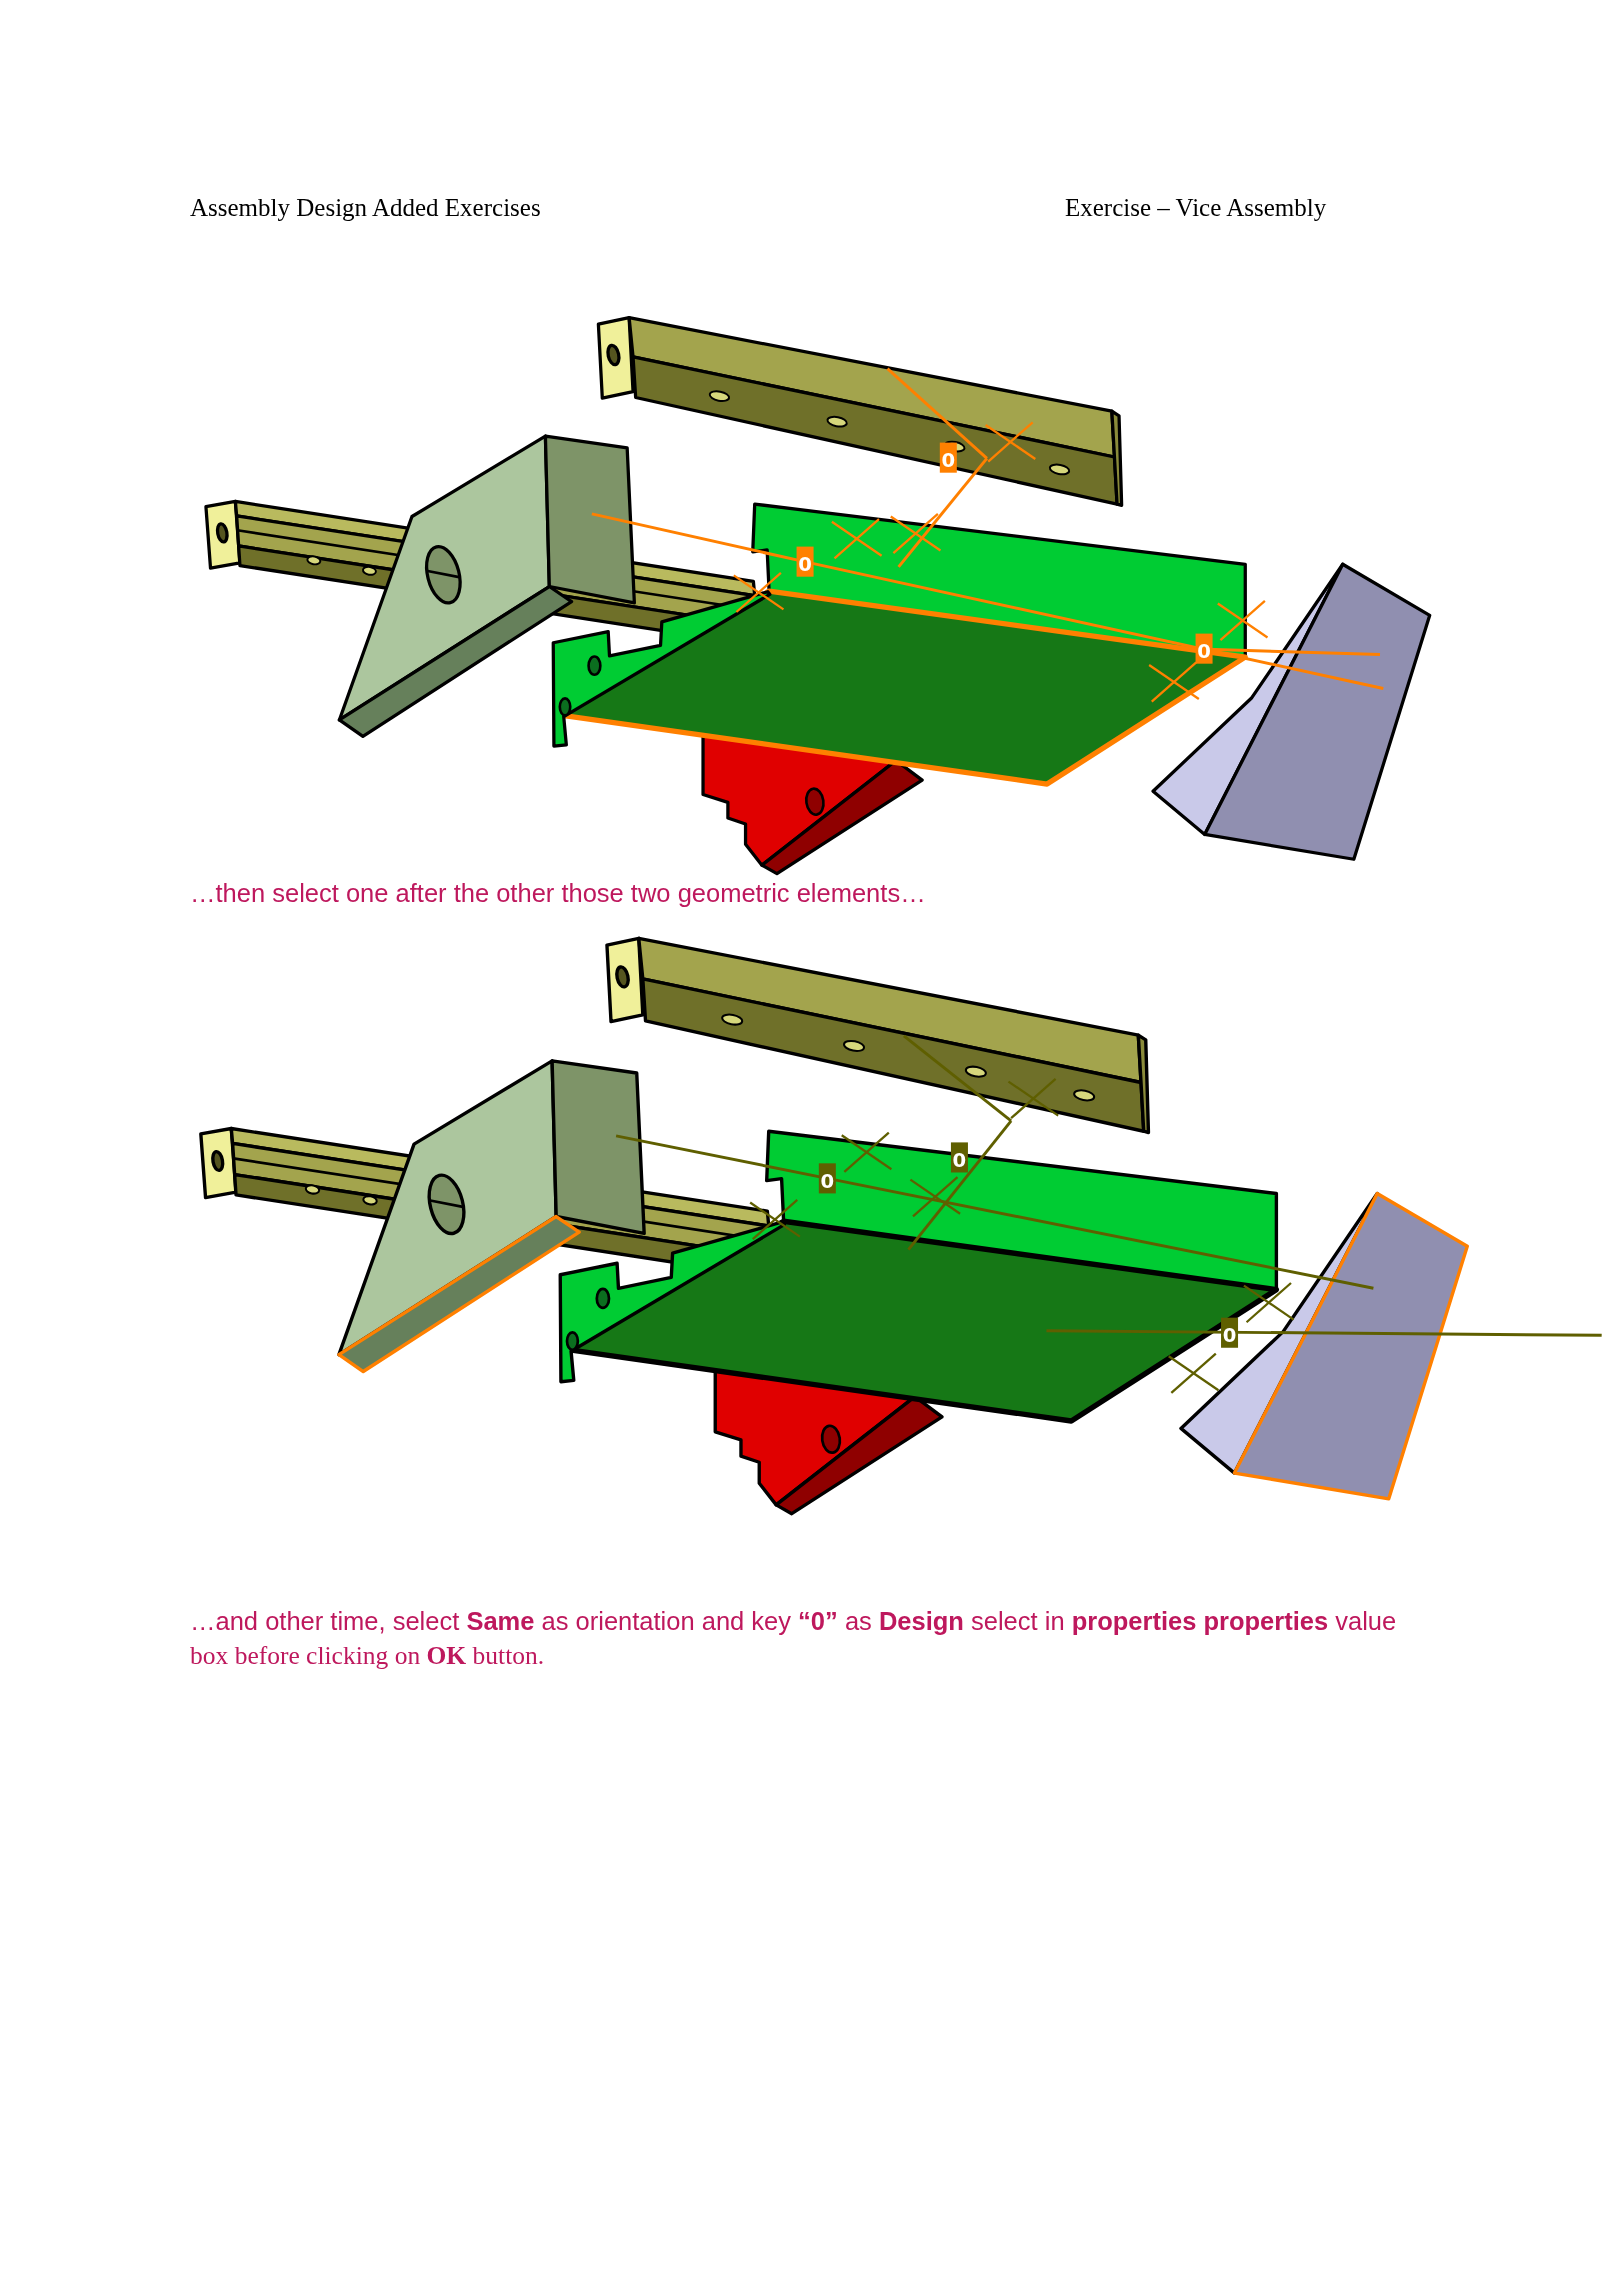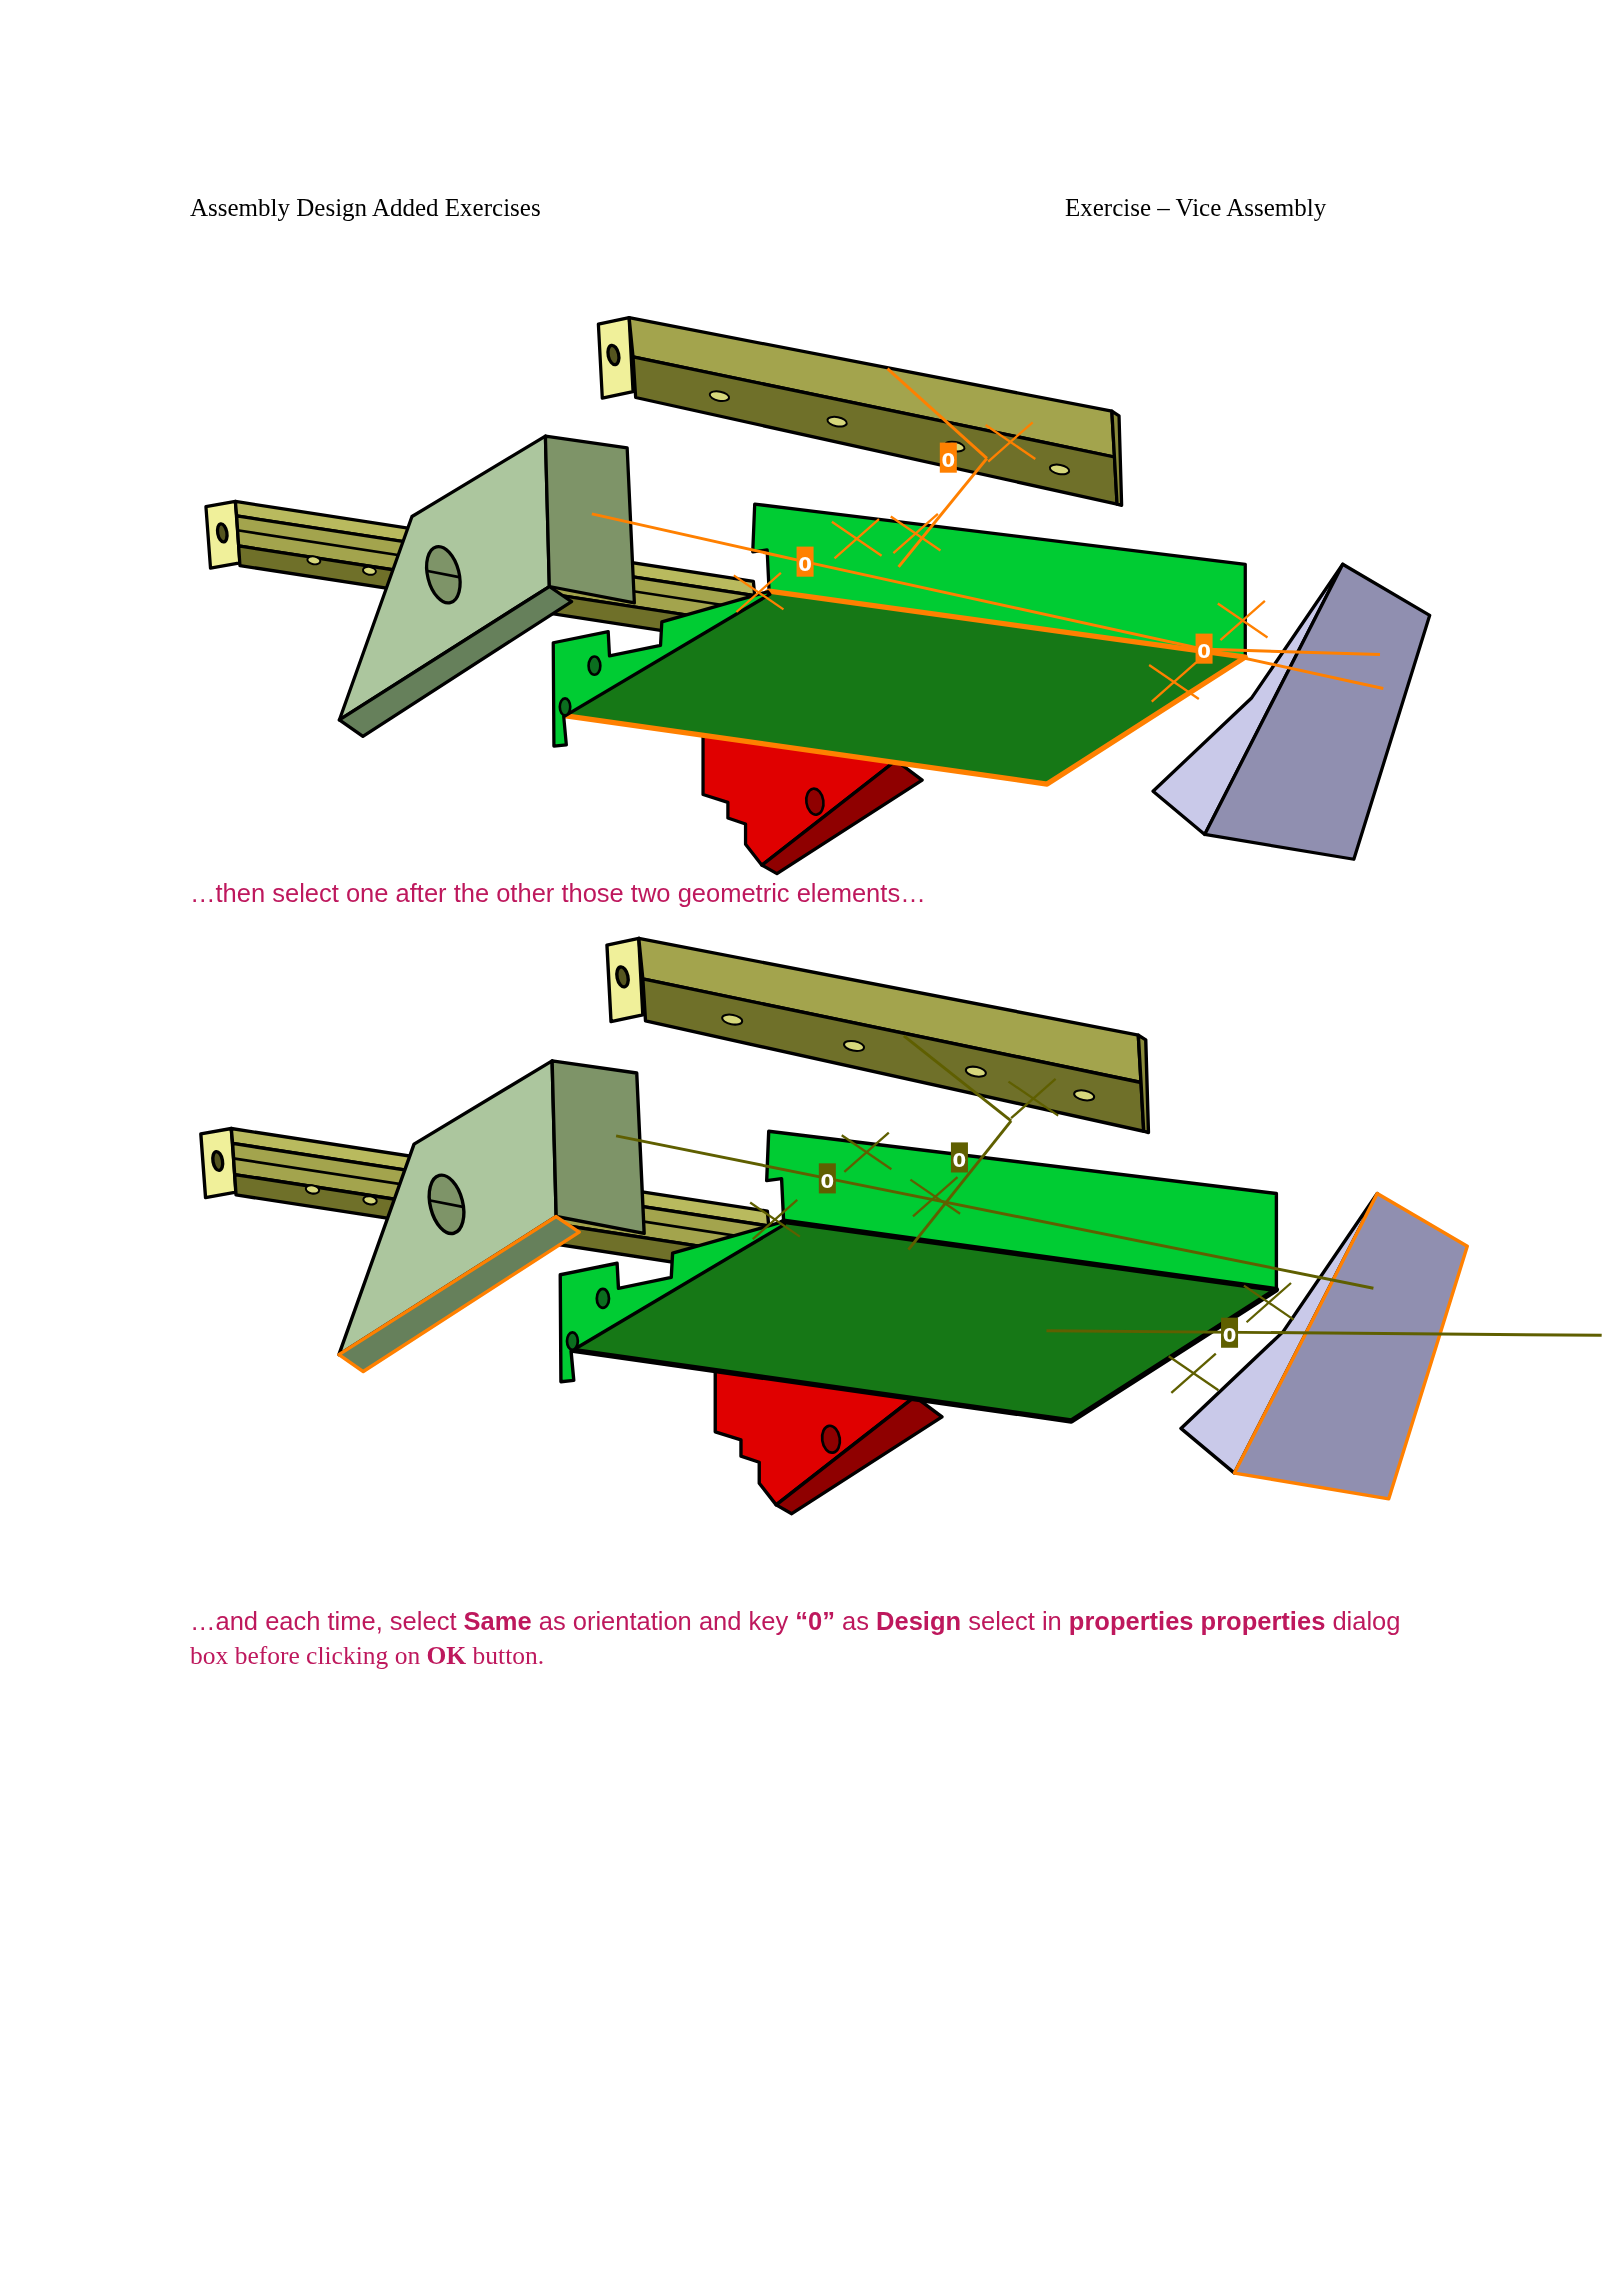--- a/index.html
+++ b/index.html
@@ -171,18 +171,18 @@
       <line x1="1507" y1="664" x2="1583" y2="716" stroke="#5F5F00" stroke-width="3.5"></line>
       <line x1="1579" y1="660" x2="1511" y2="720" stroke="#5F5F00" stroke-width="3.5"></line>
       <rect x="1174" y="337" width="26" height="46" fill="#5F5F00"></rect>
       <text x="1187" y="374" text-anchor="middle" font-size="30" class="mk">0</text>
       <rect x="972" y="369" width="26" height="46" fill="#5F5F00"></rect>
       <text x="985" y="406" text-anchor="middle" font-size="30" class="mk">0</text>
       <rect x="1587" y="605" width="26" height="46" fill="#5F5F00"></rect>
       <text x="1600" y="642" text-anchor="middle" font-size="30" class="mk">0</text>
     </svg>
 
-  <div class="caption" id="caption-bot-1"><span>…and each time, select </span><b>Same</b><span> as orientation and key </span><b>“0”</b><span> as </span><b>Design</b><span> select in </span><b>properties properties</b><span> dialog</span></div>
+  <div class="caption" id="caption-bot-1"><span>…and other time, select </span><b>Same</b><span> as orientation and key </span><b>“0”</b><span> as </span><b>Design</b><span> select in </span><b>properties properties</b><span> value</span></div>
   <div class="caption" id="caption-bot-2"><span>box before clicking on </span><b>OK</b><span> button.</span></div>
 
   <div id="page-number">8</div>
 </div>
 
 
 </body></html>

